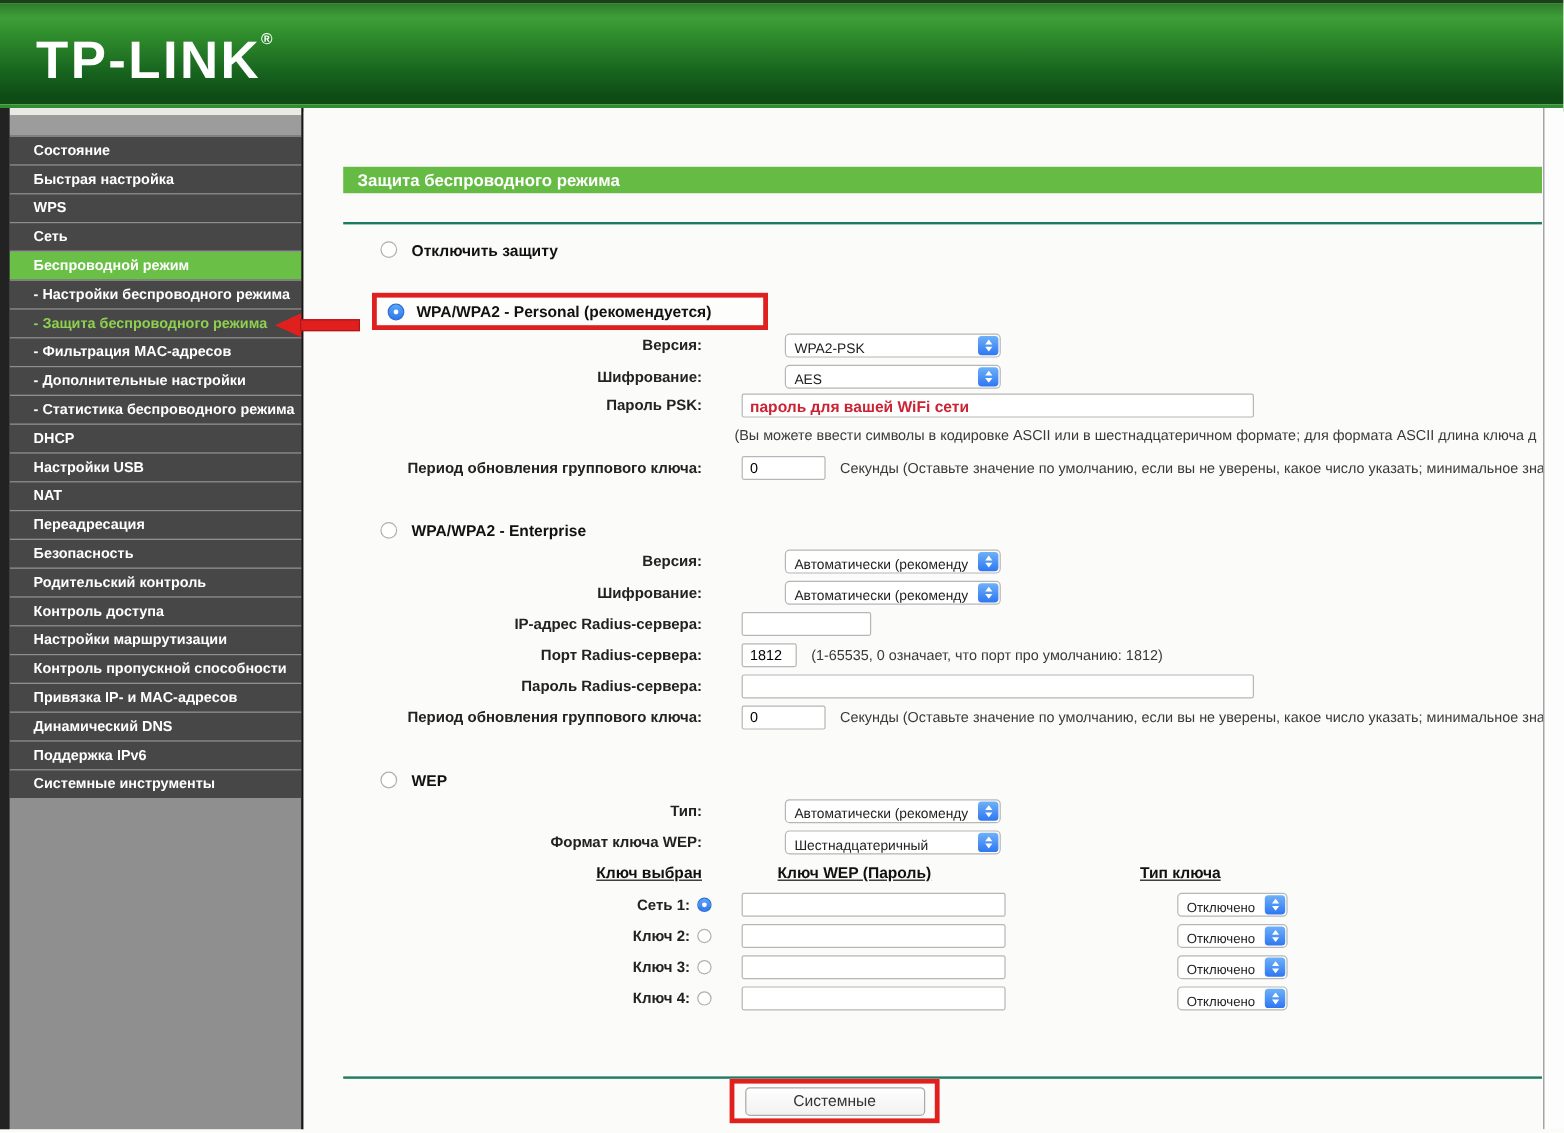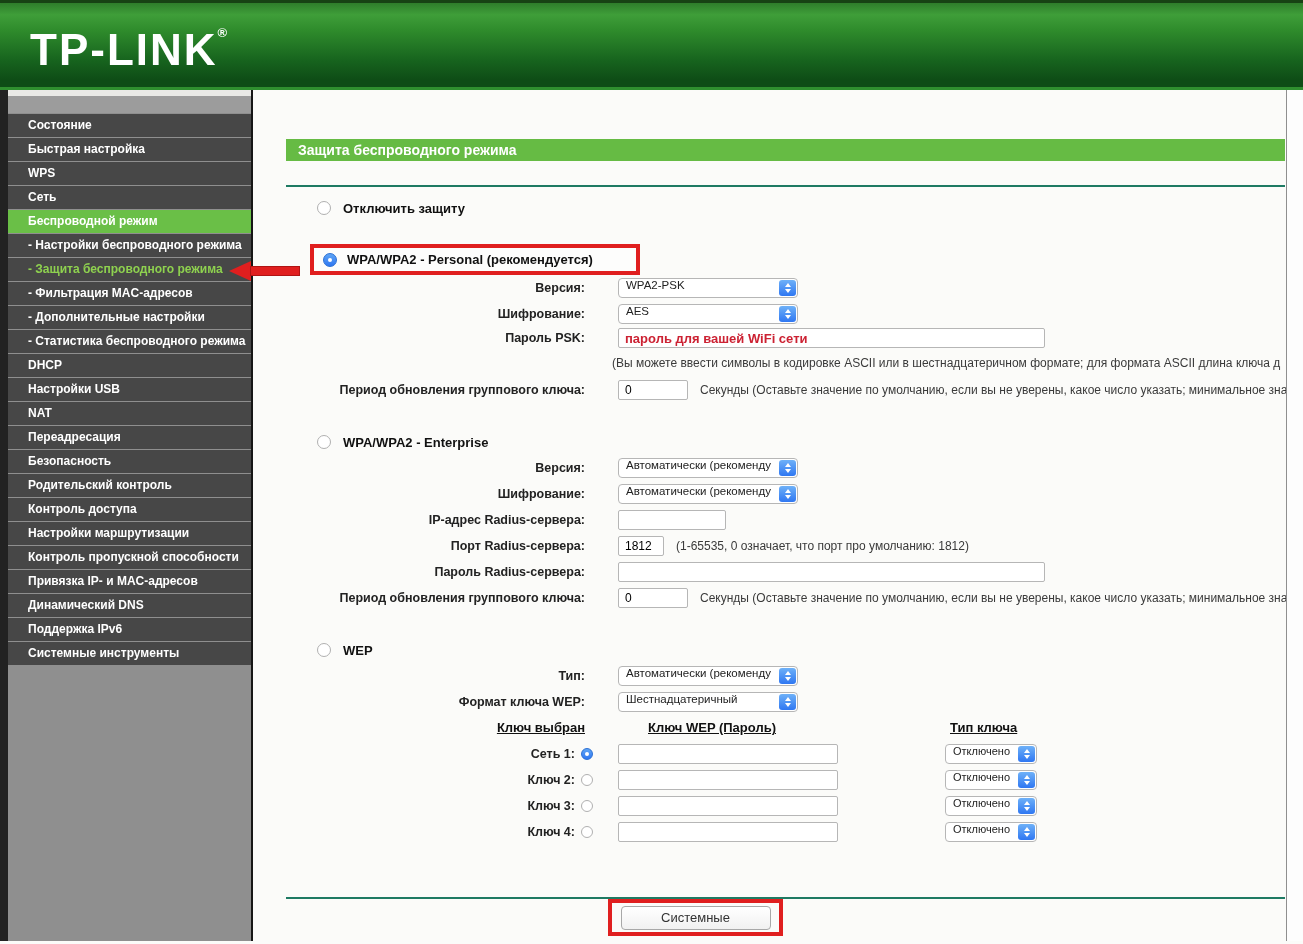--- a/index.html
+++ b/index.html
@@ -64,23 +64,23 @@
 
   .inp { height:20px; border:1px solid #b6b6b6; background:#fff; font-size:12px;
     padding:0 6px; border-radius:2px; font-family:"Liberation Sans",sans-serif; }
   .inp.wide { width:427px; }
   .inp.psk { color:#cc2233; font-weight:bold; font-size:13px; }
   .inp.tiny { width:70px; }
   .inp.ip { width:108px; }
   .inp.port { width:46px; }
   .inp.keyinp { width:220px; }
 
-  .sel { position:relative; display:flex; align-items:flex-start; width:180px; height:20px;
+  .sel { position:relative; display:flex; align-items:flex-end; width:180px; height:20px;
     background:#fff; border:1px solid #b6b6b6; border-radius:4px; padding-left:7px;
-    font-size:11.5px; color:#222; cursor:pointer; }
+    font-size:11.5px; color:#222; cursor:pointer;margin-left:36px; }
   .sel .stepper { position:absolute; right:1px; top:1px; width:17px; height:16px;
     border-radius:3px; background:linear-gradient(#6eb1f8,#2f77f2); display:flex;
     flex-direction:column; align-items:center; justify-content:center; gap:2px; }
   .chev-up { width:0; height:0; border-left:3px solid transparent;
     border-right:3px solid transparent; border-bottom:4px solid #fff; }
   .chev-down { width:0; height:0; border-left:3px solid transparent;
     border-right:3px solid transparent; border-top:4px solid #fff; }
   .sel.keysel { width:92px; font-size:11px; }
 
   .colhead { font-weight:bold; font-size:13px; color:#111; white-space:nowrap;text-decoration:underline; }

